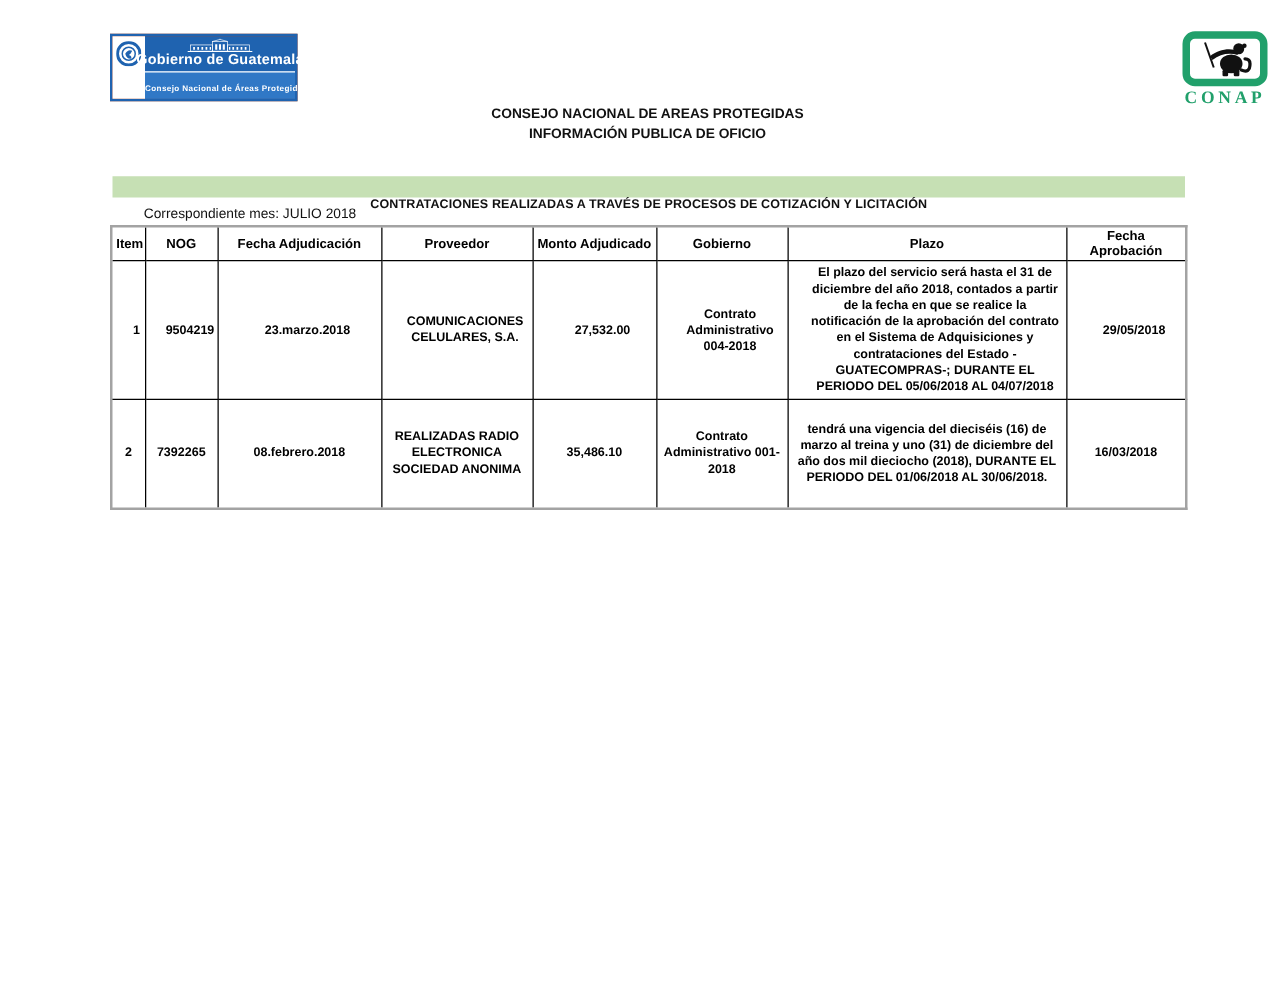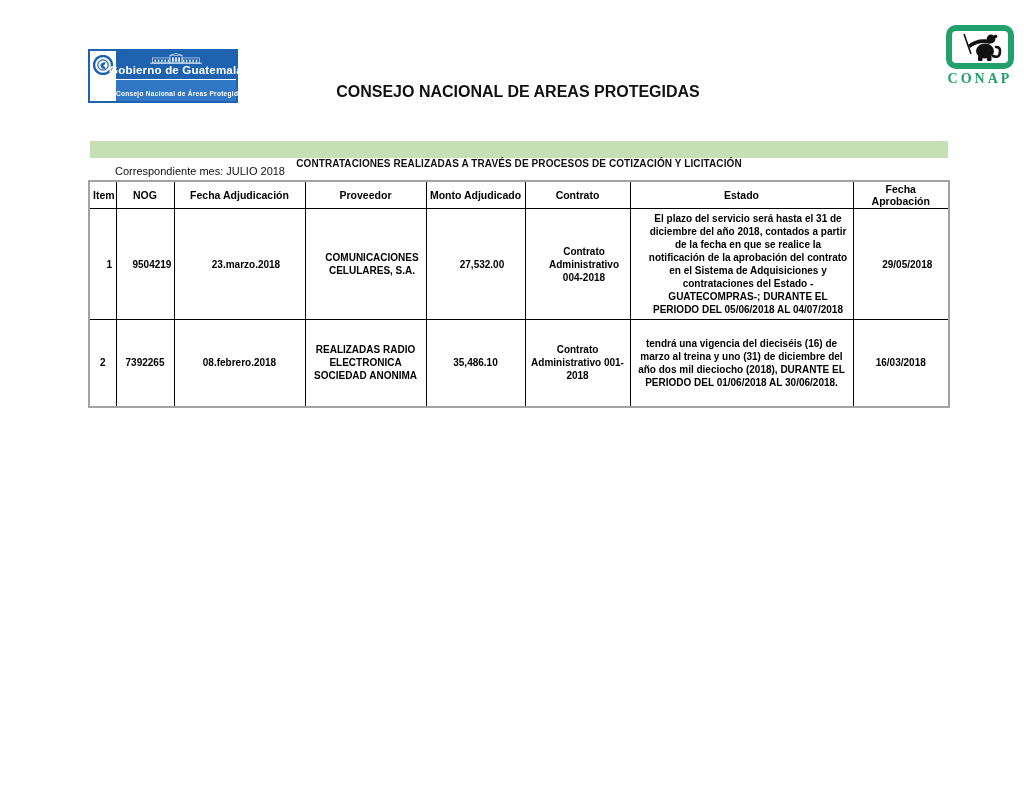--- a/index.html
+++ b/index.html
@@ -12,21 +12,20 @@
     overflow: hidden;
   }
 
   
   .gob-logo {
     position: absolute; left: 88px; top: 27px;
     width: 150px; height: 54px;
     display: flex;
     border: 2px solid #1f63b0;
     background: #c2410c;
-    margin-top: 22px;
   }
   .gob-logo .seal-panel {
     width: 26px; background: #ffffff;
     display: flex; justify-content: center; padding-top: 4px;
   }
   .gob-logo .main-panel {
     flex: 1; display: flex; flex-direction: column; align-items: center;
     background: #1f63b0; min-width: 0;
   }
   .gob-logo .building { margin-top: 2px; }
@@ -61,21 +60,21 @@
     font-weight: bold; font-size: 14px; letter-spacing: 3px;
     color: #21a06b;
   }
 
   
   .doc-heading {
     position: absolute; left: 88px; top: 84px; width: 860px;
     text-align: center;
   }
   .doc-heading .line {
-    font-size: 16px; font-weight: bold; line-height: 15.5px;
+    font-size: 11px; font-weight: bold; line-height: 15.5px;
     color: #111;
   }
 
   
   .banner {
     position: absolute; left: 90px; top: 141px; width: 858px; height: 17px;
     background: #c6e0b4;
     display: flex; align-items: center; justify-content: center;
   }
   .banner .banner-text {
@@ -165,20 +164,21 @@
         <rect x="30" y="24" width="4.5" height="5" rx="1"></rect>
         <path d="M36,24 q7,3 7,-5 q0,-4 -4,-4" fill="none" stroke="#111111" stroke-width="2.6" stroke-linecap="round"></path>
       </g>
     </svg>
   </div>
   <div class="conap-wordmark">CONAP</div>
 </div>
 
 <div class="doc-heading">
   <div class="line">CONSEJO NACIONAL DE AREAS PROTEGIDAS</div>
+  <div class="line">INFORMACIÓN PUBLICA DE OFICIO</div>
 </div>
 
 <div class="banner">
   <span class="banner-text">CONTRATACIONES REALIZADAS A TRAVÉS DE PROCESOS DE COTIZACIÓN Y LICITACIÓN</span>
 </div>
 
 <div class="period">Correspondiente mes: JULIO 2018</div>
 
 <table class="contracts">
   <colgroup>
@@ -191,22 +191,22 @@
       <col style="width:223px">
       <col style="width:96px">
   </colgroup>
   <thead>
     <tr>
       <th>Item</th>
       <th>NOG</th>
       <th>Fecha Adjudicación</th>
       <th>Proveedor</th>
       <th>Monto Adjudicado</th>
-      <th>Contrato</th>
-      <th>Estado</th>
+      <th>Gobierno</th>
+      <th>Plazo</th>
       <th>Fecha Aprobación</th>
     </tr>
   </thead>
   <tbody>
     <tr class="row-1">
       <td>1</td>
       <td>9504219</td>
       <td>23.marzo.2018</td>
       <td>COMUNICACIONES CELULARES, S.A.</td>
       <td>27,532.00</td>

